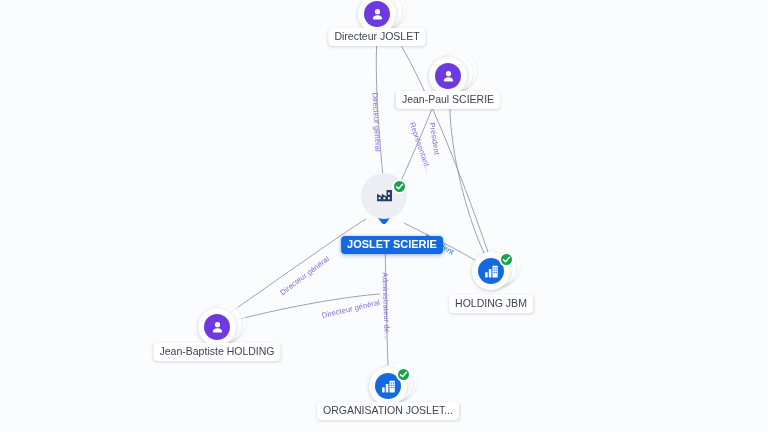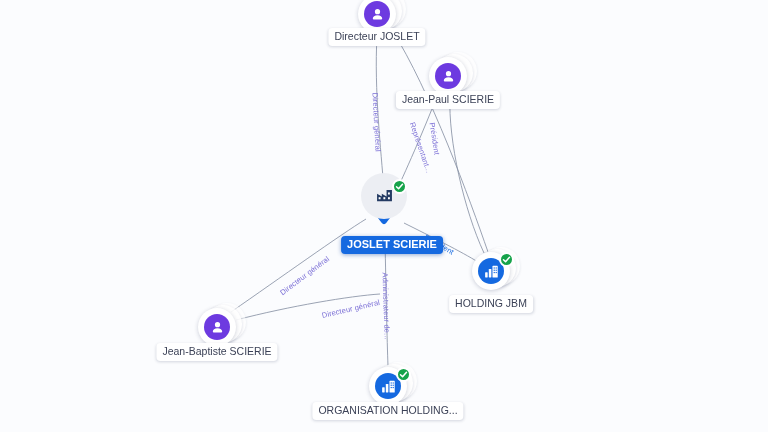--- a/index.html
+++ b/index.html
@@ -222,21 +222,21 @@
         <div class="node-stack" style="width: 38px; height: 38px; left: -9px; top: -24px; opacity: 0.55;"></div>
         <div class="node-stack" style="width: 38px; height: 38px; left: -13px; top: -22px; opacity: 0.8;"></div>
         <div class="node-disc" style="width: 38px; height: 38px; left: -19px; top: -19px;">
           <div class="node-inner inner-person" style="width:26px;height:26px;">
             <svg width="17" height="17" viewBox="0 0 24 24" fill="#ffffff">
               <circle cx="12" cy="8" r="3.7"></circle>
               <path d="M12 13.2c-4 0-6.6 2.2-6.6 4.6 0 .9.8 1.4 1.8 1.4h9.6c1 0 1.8-.5 1.8-1.4 0-2.4-2.6-4.6-6.6-4.6z"></path>
             </svg>
           </div>
         </div>
-        <div class="node-label" style="left: 0px; top: 16px;">Jean-Baptiste SCIERIE</div>
+        <div class="node-label" style="left: 0px; top: 16px;">Jean-Baptiste HOLDING</div>
       </div>
       <div class="node" style="left: 388px; top: 386px;">
         <div class="node-stack" style="width: 38px; height: 38px; left: -9px; top: -24px; opacity: 0.55;"></div>
         <div class="node-stack" style="width: 38px; height: 38px; left: -13px; top: -22px; opacity: 0.8;"></div>
         <div class="node-disc" style="width: 38px; height: 38px; left: -19px; top: -19px;">
           <div class="node-inner inner-company" style="width:26px;height:26px;">
             <svg width="17" height="17" viewBox="0 0 24 24" fill="#ffffff">
               <rect x="3" y="13" width="3.6" height="7.5" rx="0.6"></rect>
               <rect x="8.2" y="8.5" width="3.6" height="12" rx="0.6"></rect>
               <rect x="13.4" y="4" width="7.4" height="16.5" rx="0.8"></rect>
@@ -247,17 +247,17 @@
               <rect x="15" y="12.6" width="1.7" height="1.7" fill="#1569e0"></rect>
               <rect x="17.8" y="12.6" width="1.7" height="1.7" fill="#1569e0"></rect>
             </svg>
           </div>
         </div>
         <div class="check-badge" style="left: 8px; top: -19px;">
           <svg width="9" height="9" viewBox="0 0 24 24" fill="none" stroke="#ffffff" stroke-width="4" stroke-linecap="round" stroke-linejoin="round">
             <path d="M4 12.5 L9.5 18 L20 6"></path>
           </svg>
         </div>
-        <div class="node-label" style="left: 0px; top: 16px;">ORGANISATION HOLDING...</div>
+        <div class="node-label" style="left: 0px; top: 16px;">ORGANISATION JOSLET...</div>
       </div>
     </div>
 
 </div>
 
 </body></html>

